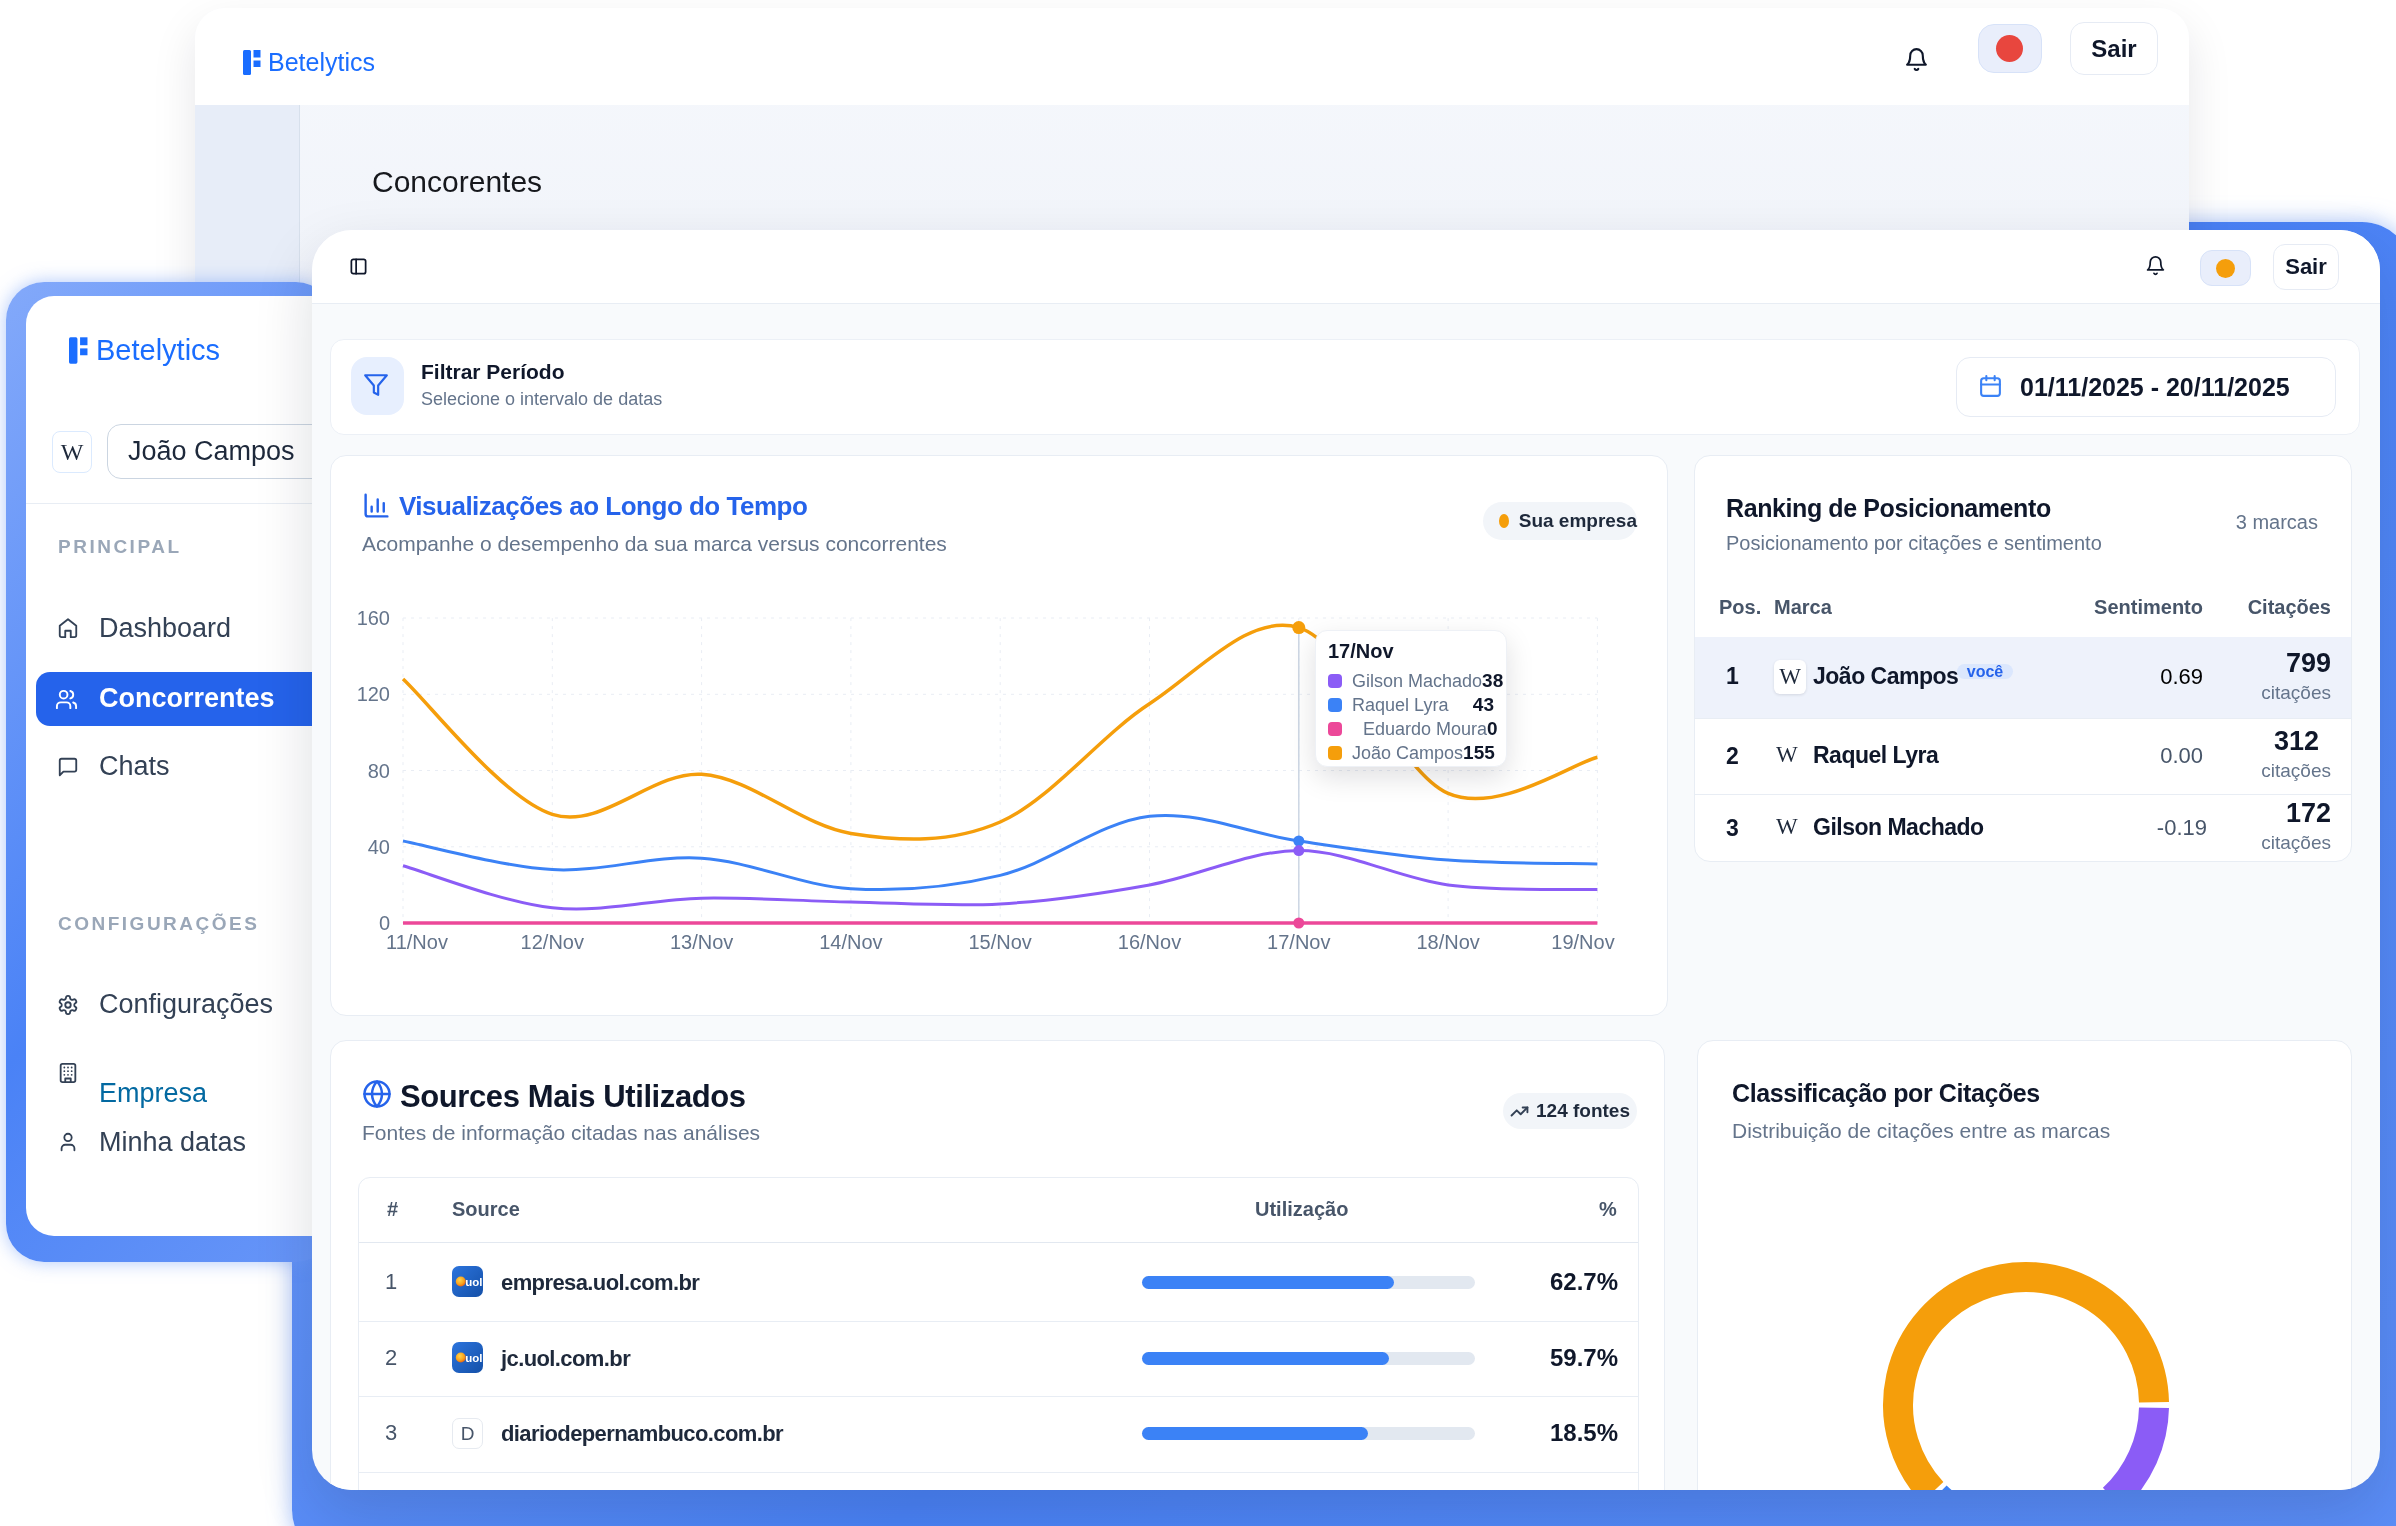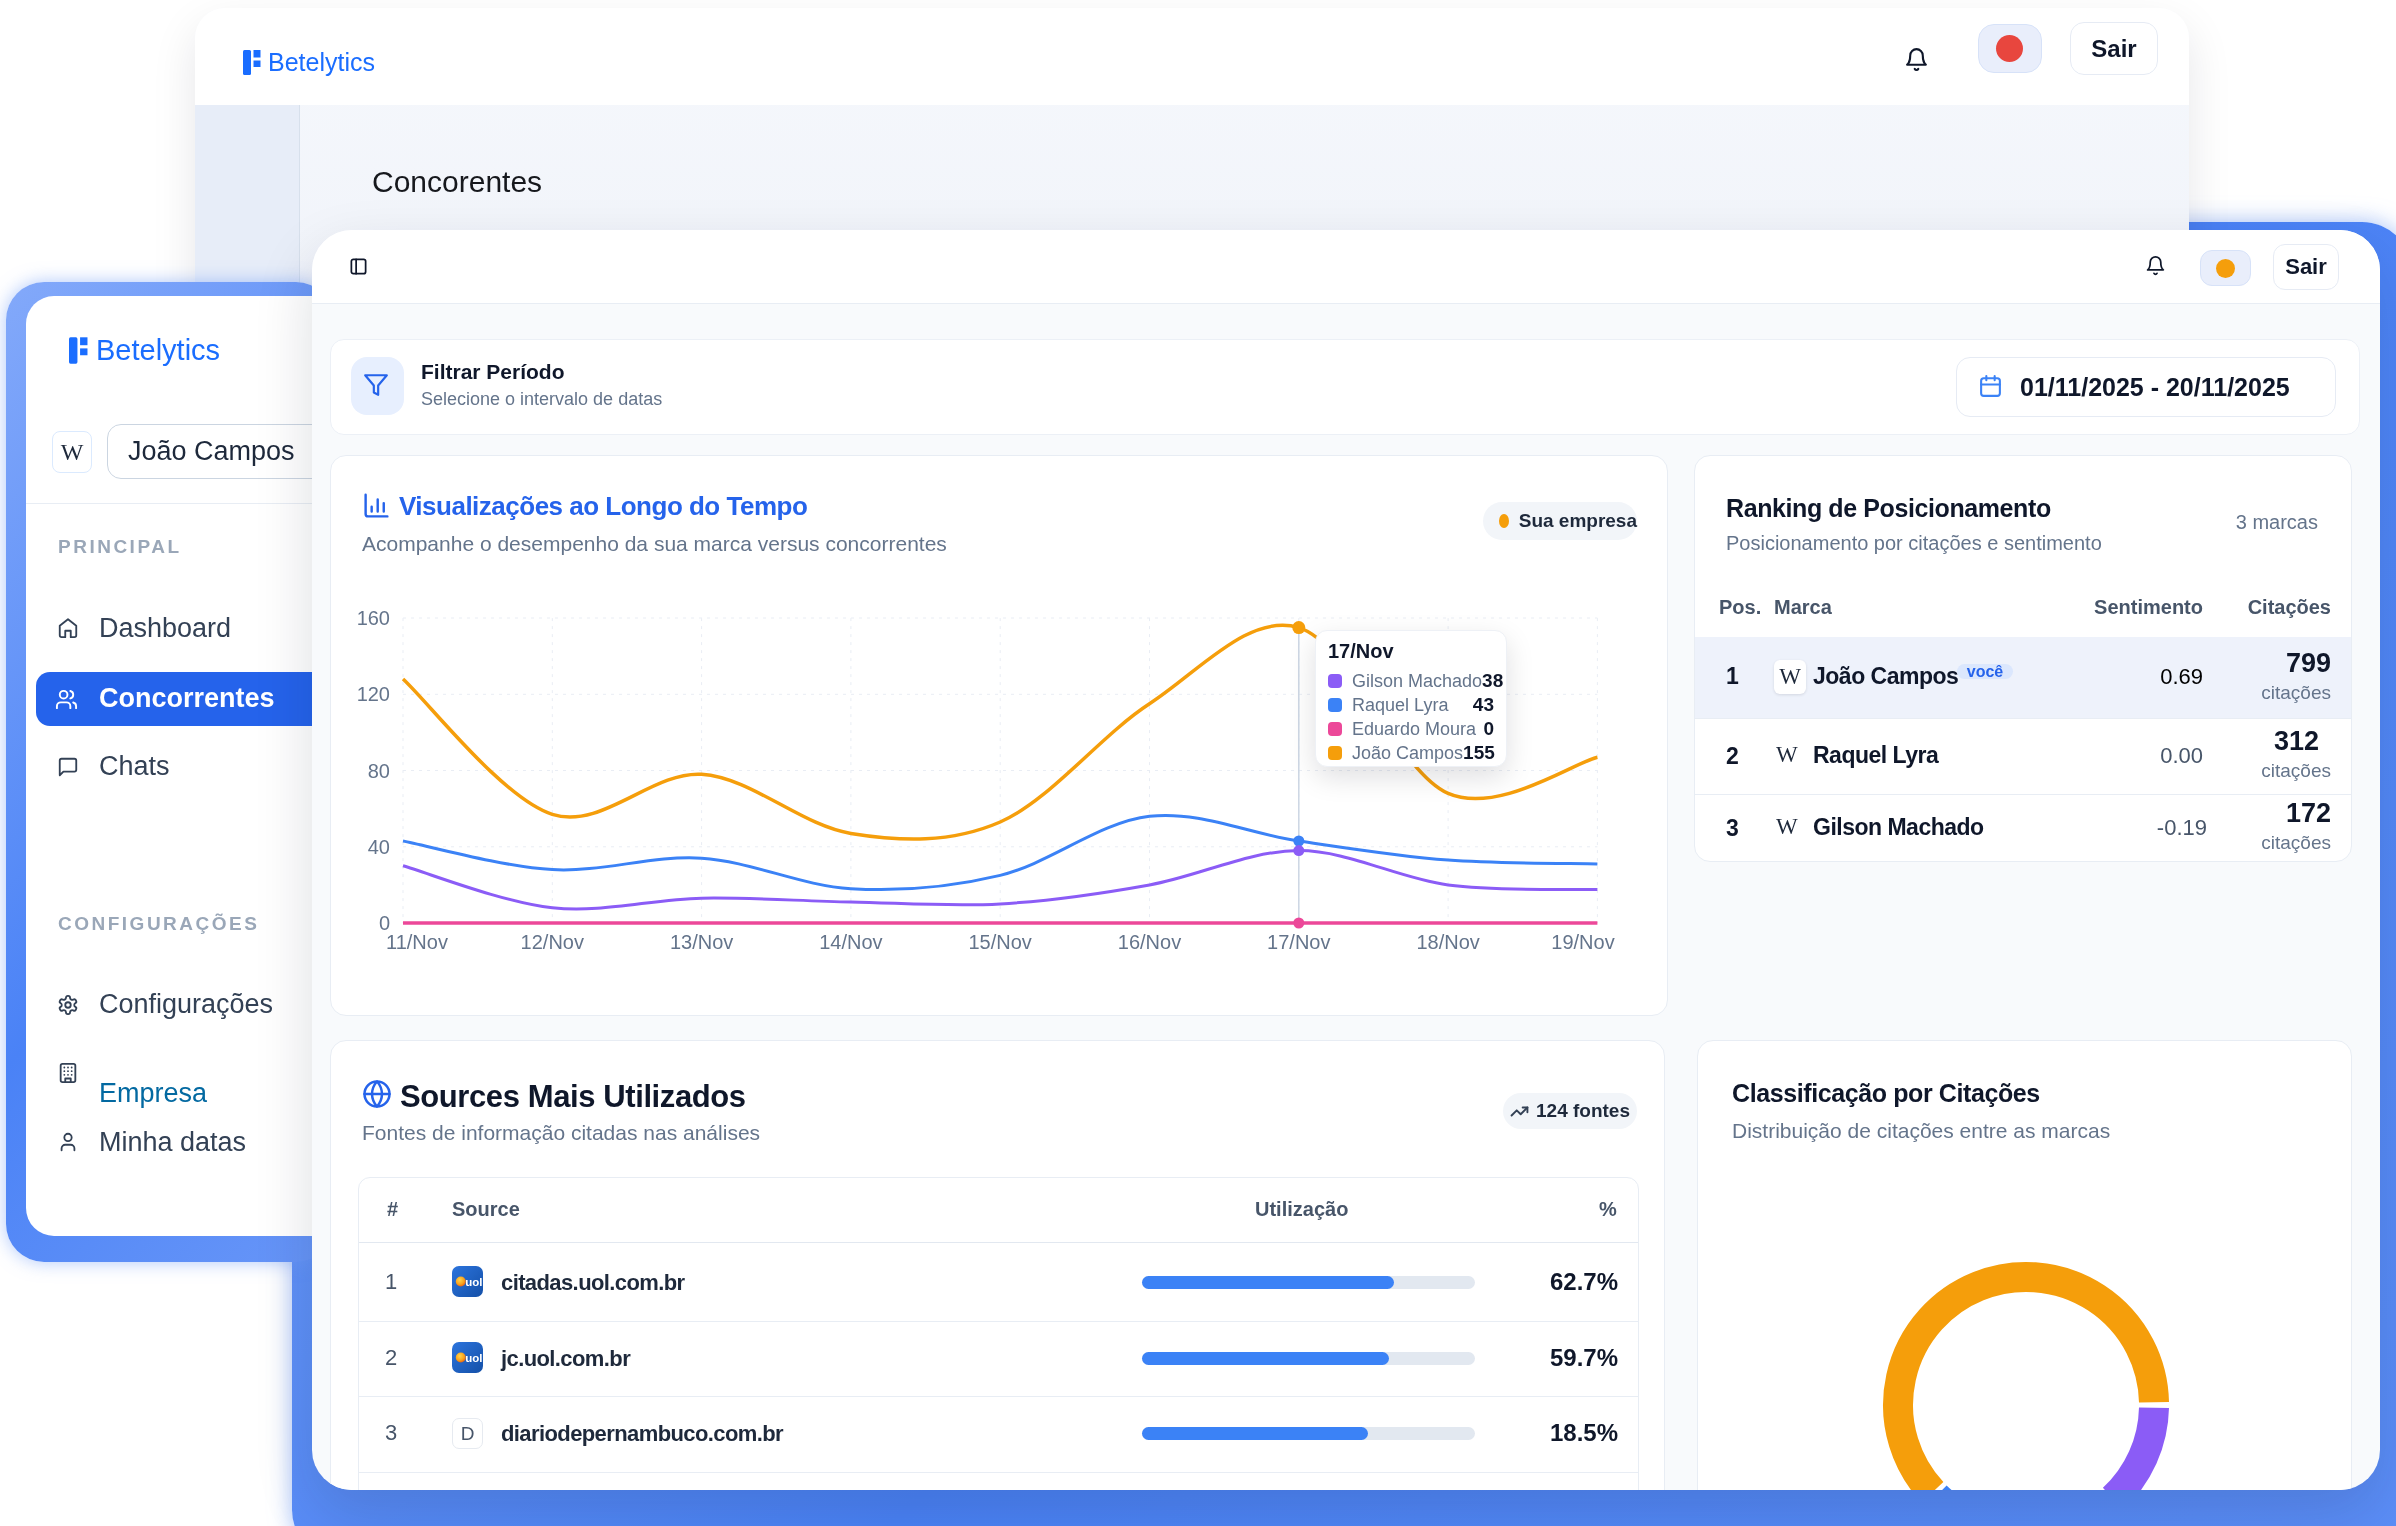--- a/index.html
+++ b/index.html
@@ -211,21 +211,21 @@
         <div style="font-size:18px;color:#64748b;white-space:nowrap;">Gilson Machado</div>
         <div style="font-size:19px;font-weight:700;color:#0f172a;margin-left:auto;">38</div>
       </div>
       <div style="display:flex; align-items:center; height:24px;">
         <div style="flex:0 0 14px;width:14px;height:14px;border-radius:4px;background:#3b82f6;margin-right:10px;"></div>
         <div style="font-size:18px;color:#64748b;white-space:nowrap;">Raquel Lyra</div>
         <div style="font-size:19px;font-weight:700;color:#0f172a;margin-left:auto;">43</div>
       </div>
       <div style="display:flex; align-items:center; height:24px;">
         <div style="flex:0 0 14px;width:14px;height:14px;border-radius:4px;background:#ec4899;margin-right:10px;"></div>
-        <div style="font-size:18px;color:#64748b;white-space:nowrap;">Eduardo Moura</div>
+        <div style="font-size:18px;color:#64748b;white-space:nowrap;margin-left:11px;">Eduardo Moura</div>
         <div style="font-size:19px;font-weight:700;color:#0f172a;margin-left:auto;">0</div>
       </div>
       <div style="display:flex; align-items:center; height:24px;">
         <div style="flex:0 0 14px;width:14px;height:14px;border-radius:4px;background:#f59e0b;margin-right:10px;"></div>
         <div style="font-size:18px;color:#64748b;white-space:nowrap;">João Campos</div>
         <div style="font-size:19px;font-weight:700;color:#0f172a;margin-left:auto;">155</div>
       </div>
     </div>
   </div>
 
@@ -305,21 +305,21 @@
                 <stop offset="0" stop-color="#ffd54d"></stop>
                 <stop offset="0.55" stop-color="#f9a11b"></stop>
                 <stop offset="1" stop-color="#e03a06"></stop>
               </radialGradient>
             </defs>
             <rect width="31" height="31" rx="7" fill="url(#uolg)"></rect>
             <circle cx="8.8" cy="15.5" r="5.0" fill="url(#uolb)"></circle>
             <text x="13.2" y="20" font-size="11.5" font-weight="bold" fill="#ffffff" font-family="Liberation Sans">uol</text>
           </svg>
       </div>
-      <div class="abs" style="left:142px; top:92px; font-size:22px; font-weight:700; letter-spacing:-0.6px; color:#1e293b;">citadas.uol.com.br</div>
+      <div class="abs" style="left:142px; top:92px; font-size:22px; font-weight:700; letter-spacing:-0.6px; color:#1e293b;">empresa.uol.com.br</div>
       <div class="abs" style="left:783px; top:98px; width:333px; height:13px; border-radius:7px; background:#e2e8f0;"></div>
       <div class="abs" style="left:783px; top:98px; width:252px; height:13px; border-radius:7px; background:#3b82f6;"></div>
       <div class="abs" style="left:1259px; top:90px; font-size:24px; font-weight:700; color:#0f172a; transform:translateX(-100%);">62.7%</div>
 
       <div class="abs" style="left:0; top:143px; width:100%; border-top:1px solid #e8edf4;"></div>
       <div class="abs" style="left:26px; top:167px; font-size:22px; color:#475569;">2</div>
       <div class="abs" style="left:93px; top:164px;">
         <svg width="31" height="31" viewBox="0 0 31 31">
             <rect width="31" height="31" rx="7" fill="url(#uolg)"></rect>
             <circle cx="8.8" cy="15.5" r="5.0" fill="url(#uolb)"></circle>

